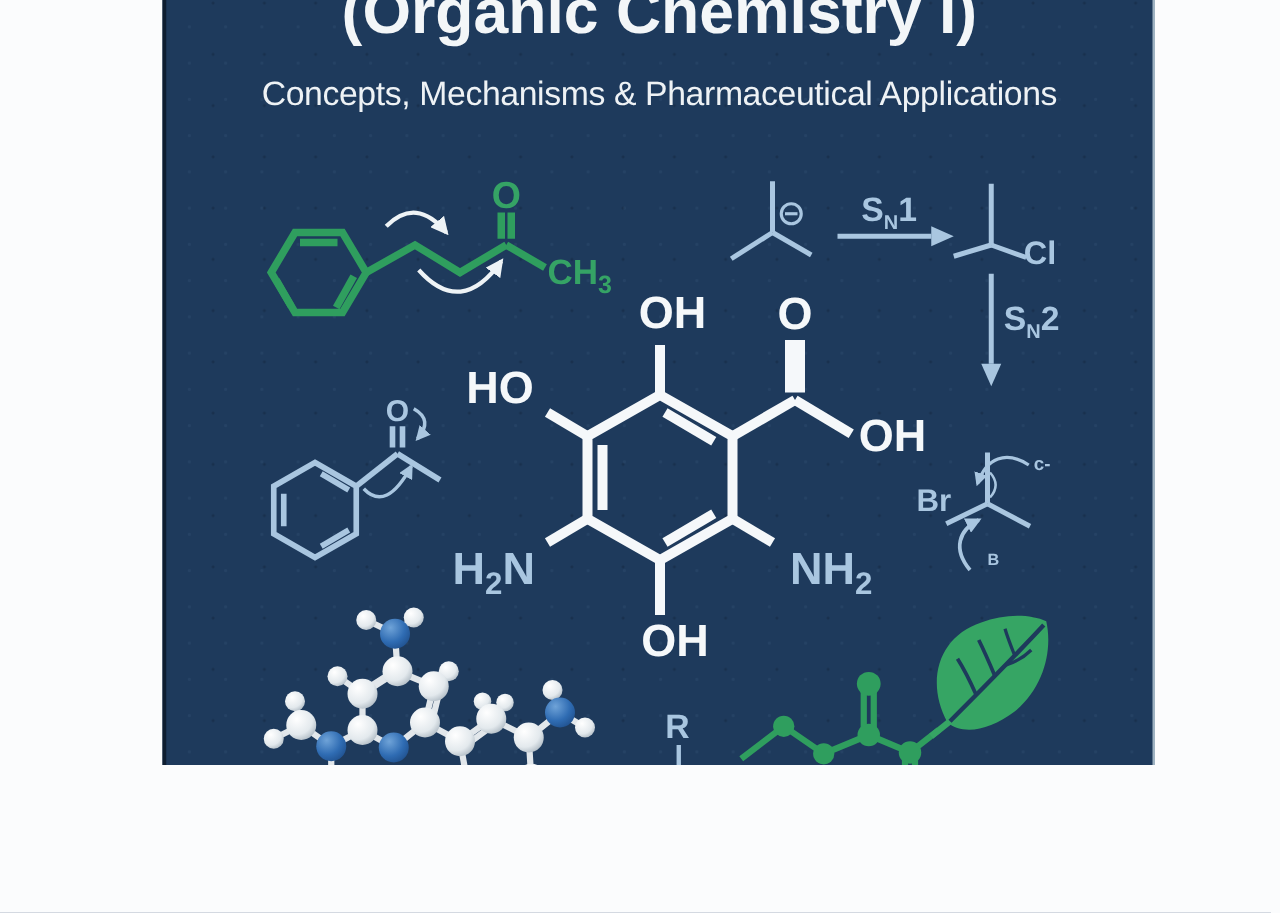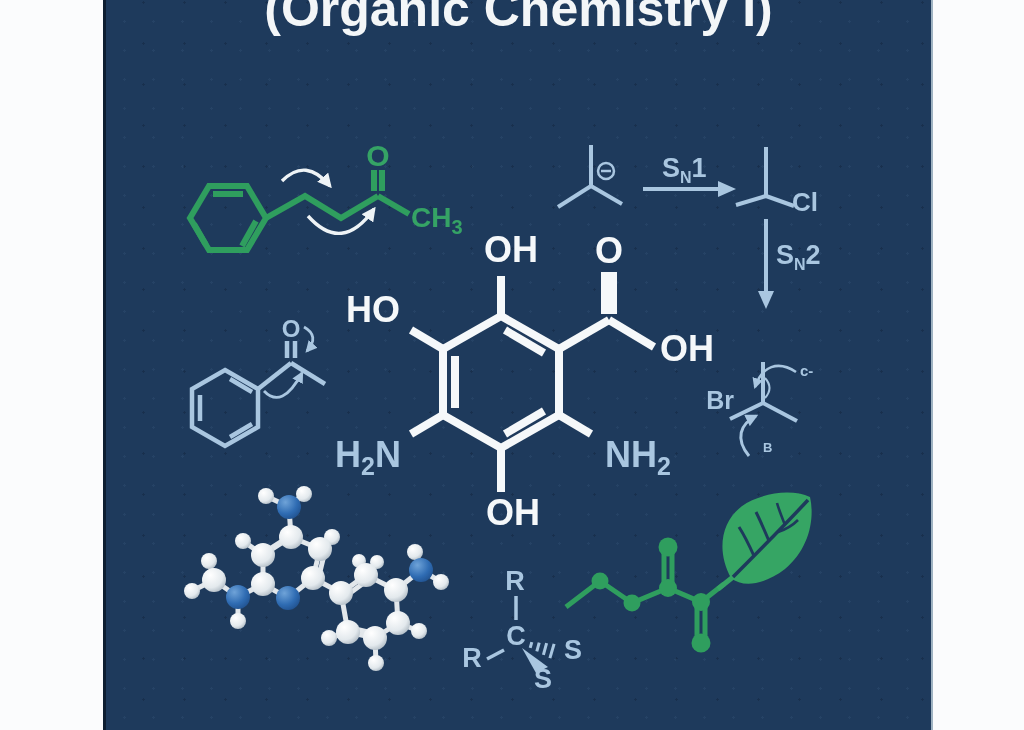--- a/index.html
+++ b/index.html
@@ -1,43 +1,44 @@
 <!DOCTYPE html>
 <html><head>
 <meta charset="utf-8">
 <style>
   html,body{margin:0;padding:0;background:#ffffff;}
   .stage{position:relative;width:1024px;height:730px;background:#fbfcfd;overflow:hidden;
          font-family:"Liberation Sans",sans-serif;}
-  .panel{position:absolute;left:103px;top:0;width:789px;height:730px;background:#1e3a5c;
+  .panel{position:absolute;left:130px;top:0;width:789px;height:612px;background:#1e3a5c;
          overflow:hidden;border-left:3px solid #0e1e31;border-right:2px solid #9fb3c2;
          background-image:radial-gradient(rgba(140,180,215,0.07) 1px, transparent 1.4px),
                           radial-gradient(rgba(10,20,35,0.25) 1px, transparent 1.4px);
          background-size:29px 29px, 41px 41px;
-         background-position:4px 7px, 17px 23px;padding-left:36px;}
+         background-position:4px 7px, 17px 23px;}
   .title{position:absolute;top:-18px;left:0;right:0;text-align:center;color:#f3f6f8;
          font-size:50px;font-weight:700;line-height:1.1;letter-spacing:0px;}
   .subtitle{position:absolute;top:60px;left:0;right:0;text-align:center;color:#eef2f5;
          font-size:27px;font-weight:400;letter-spacing:-0.3px;}
   svg{position:absolute;left:0;top:0;}
   svg text{font-family:"Liberation Sans",sans-serif;}
   .tw{fill:#f5f8fa;font-weight:700;}
   .tb{fill:#a9c6e0;font-weight:600;}
   .tg{fill:#35a365;font-weight:700;}
   .sw{stroke:#f5f8fa;fill:none;}
   .sb{stroke:#a9c6e0;fill:none;}
   .sg{stroke:#2f9e5e;fill:none;}
   .arrow{stroke:#eef3f6;fill:none;}
 </style>
 </head>
 <body>
 
 <div class="stage">
   <div class="panel">
     <div class="title">(Organic Chemistry I)</div>
+    <div class="subtitle">Concepts, Mechanisms &amp; Pharmaceutical Applications</div>
 
     <svg width="789" height="730" viewBox="0 0 789 730">
       <defs>
         <marker id="mW" viewBox="0 0 10 10" refX="8" refY="5" markerWidth="4.2" markerHeight="4.2" orient="auto-start-reverse">
           <path d="M0,0 L10,5 L0,10 z" fill="#eef3f6"></path>
         </marker>
         <marker id="mB" viewBox="0 0 10 10" refX="8" refY="5" markerWidth="4.2" markerHeight="4.2" orient="auto-start-reverse">
           <path d="M0,0 L10,5 L0,10 z" fill="#a9c6e0"></path>
         </marker>
         <radialGradient id="gC" cx="35%" cy="30%" r="80%">

